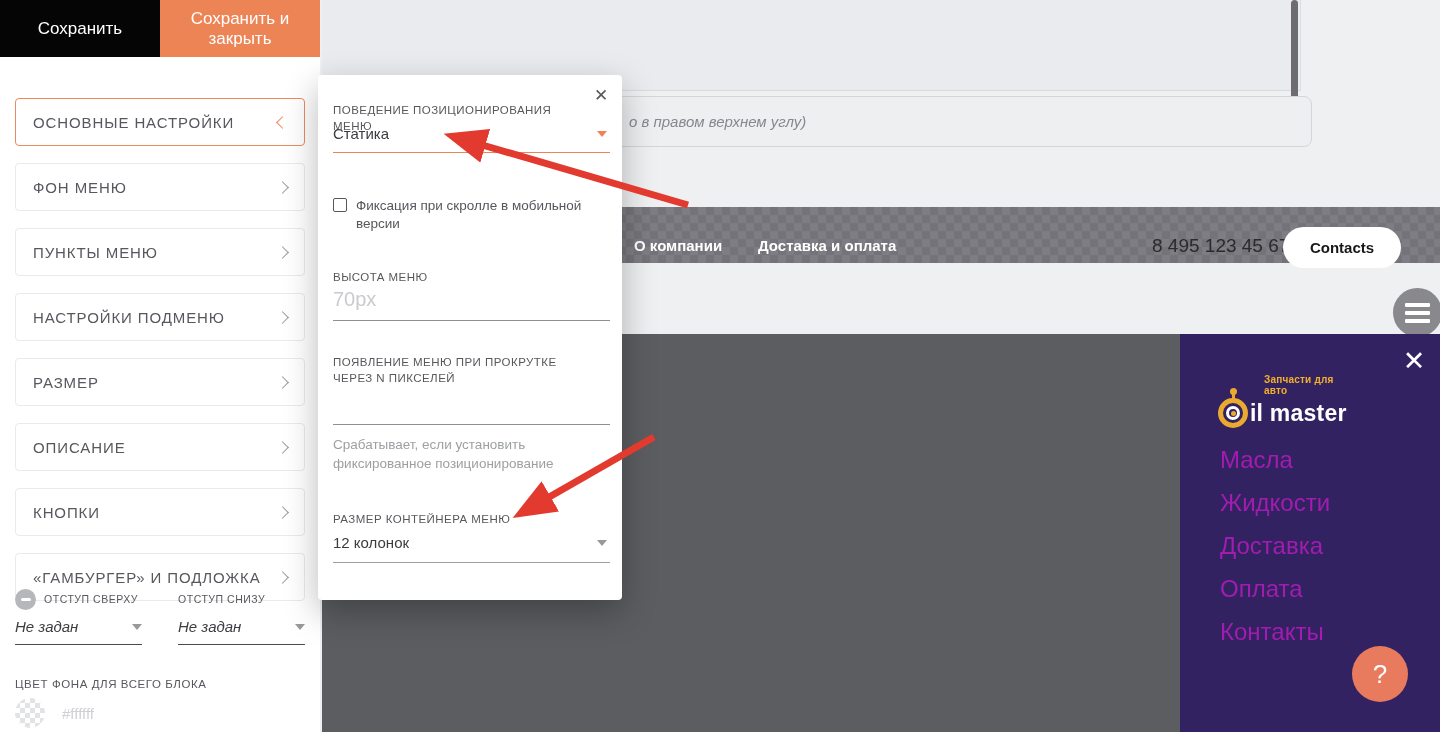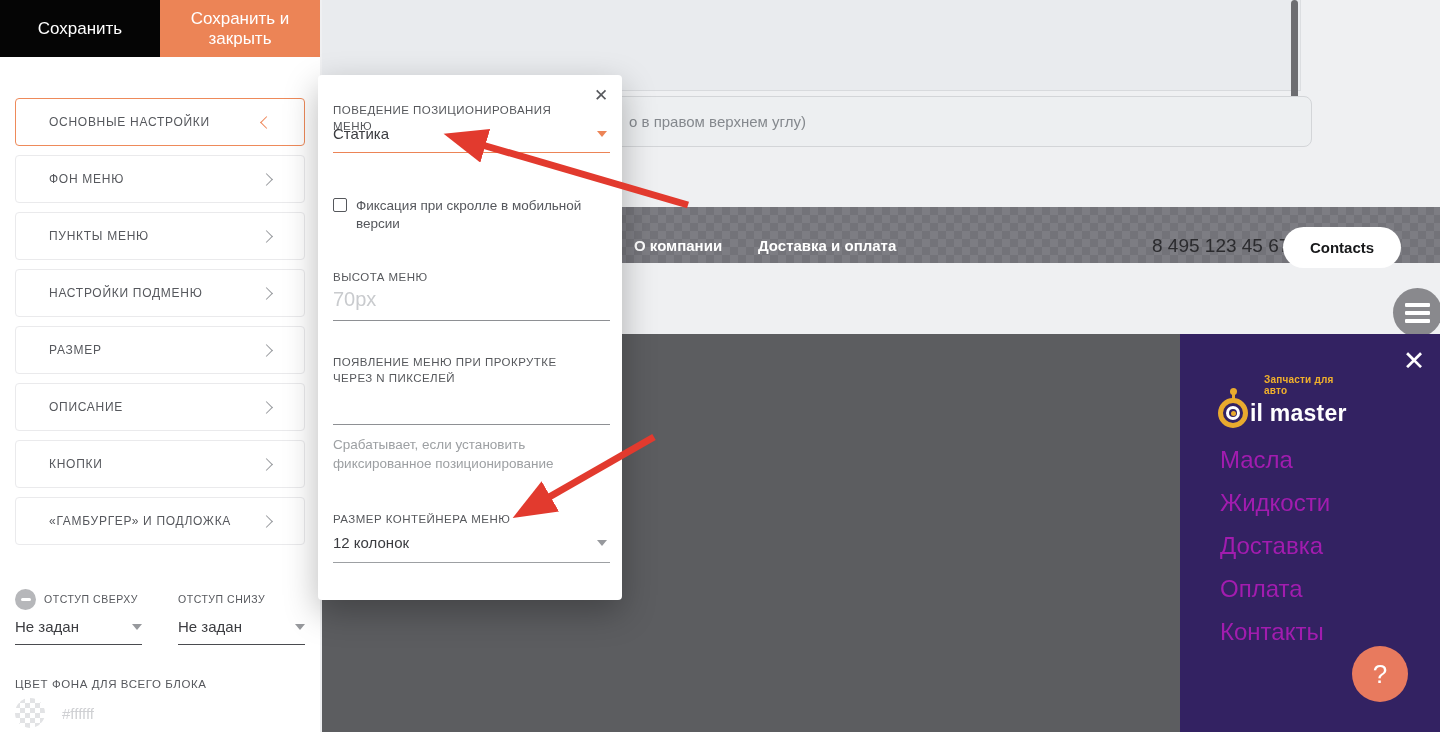--- a/index.html
+++ b/index.html
@@ -9,21 +9,21 @@
     font-family:"Liberation Sans", sans-serif;
     -webkit-font-smoothing:antialiased;
   }
   
   .top-strip{position:absolute;left:322px;top:0;width:978px;height:90px;
     background:#e9ebee;border-bottom:1px solid #d8dadd;border-right:1px solid #dcdee1;}
   .scroll-thumb{position:absolute;left:1291px;top:0;width:7px;height:105px;
     background:#6d6d71;border-radius:4px;}
   .note-box{position:absolute;left:336px;top:96px;width:976px;height:51px;
     background:#edeff1;border:1px solid #d3d5d8;border-radius:8px;box-sizing:border-box;}
-  .note-text{position:absolute;left:292px;top:0;line-height:49px;color:#85898e;font-size:15px;}
+  .note-text{position:absolute;left:292px;top:0;line-height:49px;color:#85898e;font-size:15px;font-style:italic;}
   .checker-bar{position:absolute;left:322px;top:207px;width:1118px;height:56px;
     background:repeating-conic-gradient(#7d7d83 0% 25%, #737379 0% 50%) 0 0/16px 16px;}
   .menu-link{position:absolute;top:0;height:78px;line-height:78px;color:#ffffff;
     font-size:15px;font-weight:bold;}
   .menu-link.l1{left:312px;}
   .menu-link.l2{left:436px;}
   .menu-phone{position:absolute;left:830px;top:0;height:78px;line-height:78px;
     color:#2b2b2e;font-size:19px;}
   .contacts-btn{position:absolute;left:961px;top:20px;width:118px;height:41px;
     background:#ffffff;border-radius:21px;border:none;
@@ -52,35 +52,35 @@
     background:#e87a5e;color:#ffffff;font-size:26px;line-height:56px;text-align:center;cursor:pointer;}
   
   .sidebar{position:absolute;left:0;top:0;width:320px;height:732px;background:#ffffff;}
   .topbar{display:flex;}
   .tb-btn{width:160px;height:57px;border:none;color:#ffffff;font-size:17px;cursor:pointer;
     font-family:Liberation Sans, sans-serif;}
   .tb-save{background:#050505;}
   .tb-save-close{background:#ec8456;}
   .menu-list{position:absolute;left:15px;right:15px;top:98px;}
   .menu-item{height:48px;box-sizing:border-box;border:1px solid #eaeaec;border-radius:4px;
-    margin-bottom:9px;display:flex;align-items:center;justify-content:space-between;
-    padding:0 33px;color:#56585d;font-size:12px;letter-spacing:.06em;cursor:pointer;background:#fff;}
+    margin-bottom:17px;display:flex;align-items:center;justify-content:space-between;
+    padding:0 17px;color:#56585d;font-size:15px;letter-spacing:.06em;cursor:pointer;background:#fff;}
   .menu-item.active{border-color:#ee8a5a;}
   .chev{width:8px;height:8px;border-top:1.5px solid #97999d;border-right:1.5px solid #97999d;
     transform:rotate(45deg);flex:none;}
   .chev.left{border:none;border-top:1.5px solid #ee8557;border-left:1.5px solid #ee8557;transform:rotate(-45deg);}
   .offsets{position:absolute;left:15px;top:588px;width:290px;display:flex;gap:36px;}
   .offset-col{width:135px;}
   .offset-head{display:flex;align-items:center;gap:8px;height:22px;color:#56585d;
     font-size:10.5px;letter-spacing:.05em;}
   .link-icon{width:21px;height:21px;border-radius:50%;background:#b6b7ba;flex:none;
     display:flex;flex-direction:column;justify-content:center;align-items:center;gap:2px;}
   .link-icon i{display:block;width:10px;height:3px;background:#ffffff;border-radius:2px;}
   .offset-select{margin-top:8px;border-bottom:1px solid #4a4b4f;padding-bottom:9px;
-    display:flex;align-items:center;justify-content:space-between;cursor:pointer;}
+    display:flex;align-items:center;justify-content:space-between;cursor:pointer;font-style:italic;}
   .offset-select .val{color:#3c3d41;font-size:15px;}
   .caret{width:0;height:0;border-left:5px solid transparent;border-right:5px solid transparent;
     border-top:6px solid #97999d;flex:none;}
   .caret.orange{border-top-color:#ec8456;}
   .color-field{position:absolute;left:15px;top:678px;width:290px;}
   .color-label{color:#56585d;font-size:11.5px;letter-spacing:.05em;}
   .color-row{margin-top:8px;display:flex;align-items:center;gap:15px;}
   .swatch{width:30px;height:30px;border-radius:50%;flex:none;cursor:pointer;
     background:repeating-conic-gradient(#e2e3e5 0% 25%, #ffffff 0% 50%) 0 0/10px 10px;}
   .color-input{border:none;outline:none;background:transparent;width:120px;

